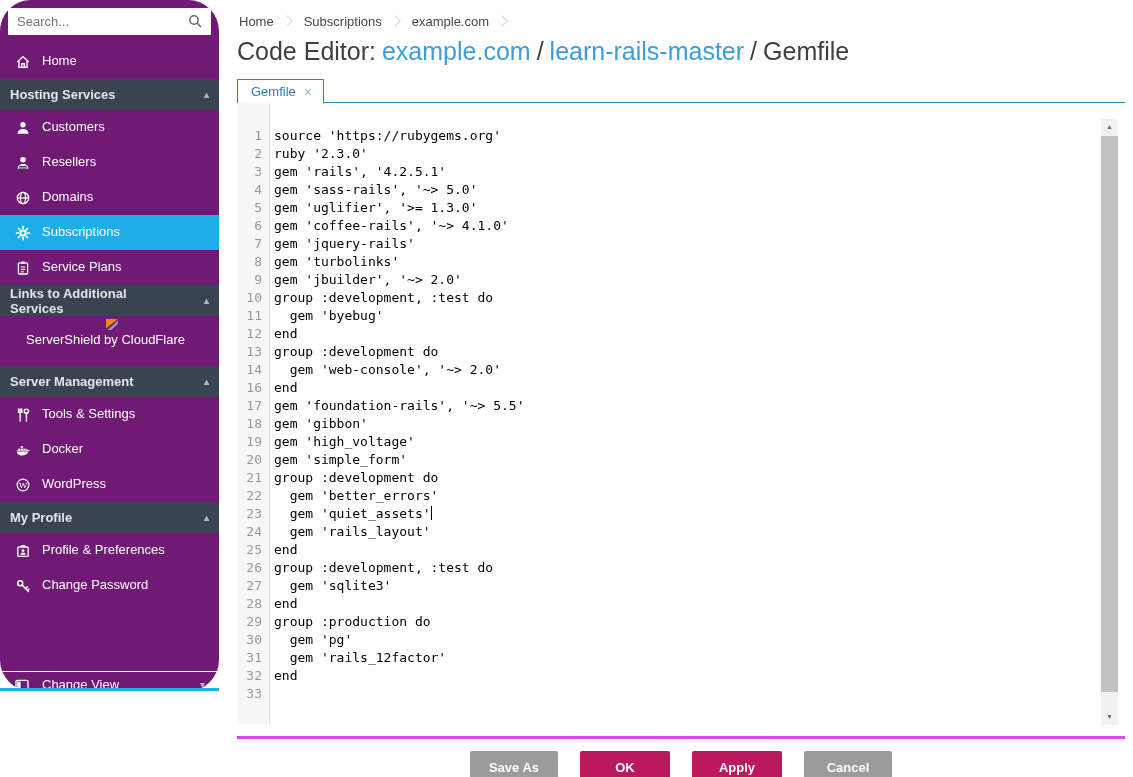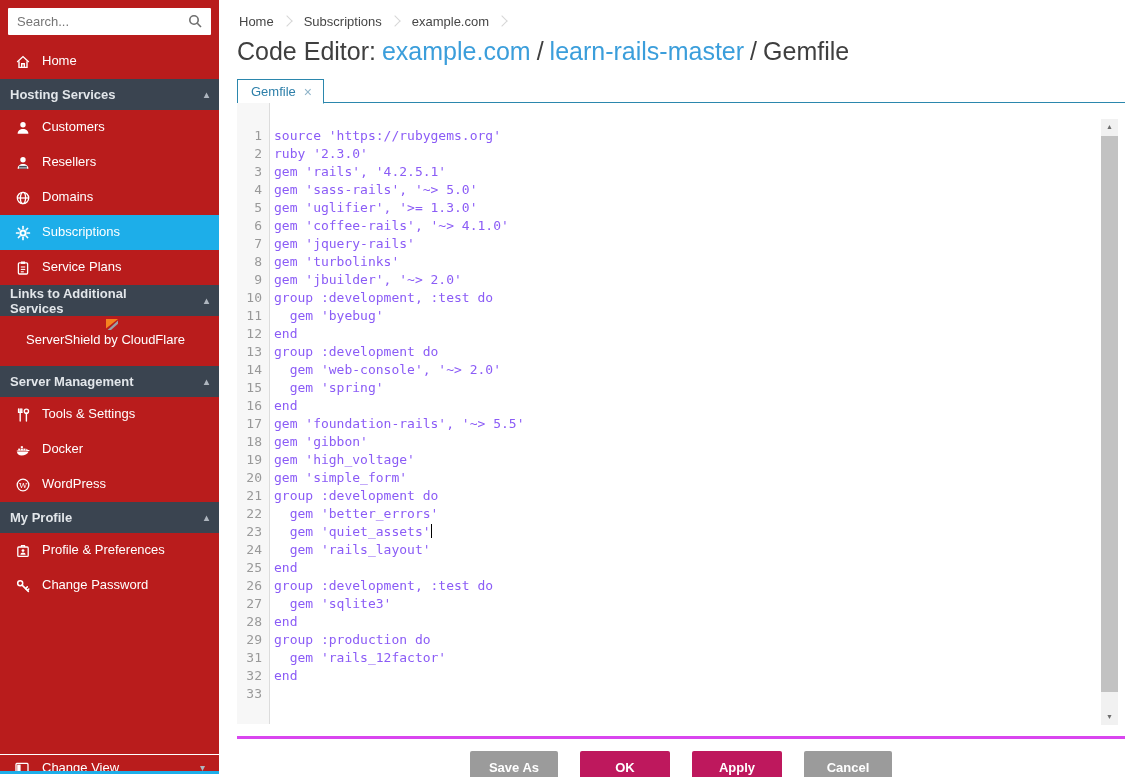--- a/index.html
+++ b/index.html
@@ -1,21 +1,21 @@
 <!DOCTYPE html>
 <html><head>
 <meta charset="utf-8">
 <style>
   * { box-sizing: border-box; margin: 0; padding: 0; }
   html,body { width:1133px; height:777px; overflow:hidden; background:#fff;
     font-family:"Liberation Sans", sans-serif; }
   .app { display:flex; width:1133px; height:777px; }
 
   
-  .sidebar { position:relative; width:219px; height:774px; background:#b91c1c; flex:none; }
+  .sidebar { position:relative; width:219px; height:691px; background:#701a75; flex:none;border-radius:31px; }
   .search-wrap { position:relative; margin:8px; }
   .search { width:100%; height:27px; border:0; background:#fff; padding:0 30px 0 9px;
     font:13px "Liberation Sans", sans-serif; color:#444; border-radius:1px; outline:none; }
   .search-ico { position:absolute; right:7px; top:5px; width:17px; height:17px; }
   .side-item { display:flex; align-items:center; height:35px; color:#fff; font-size:13px; cursor:pointer; }
   .side-item.two-line { height:50px;flex-direction:column; }
   .side-item .ico { width:18px; height:16px; margin:0 10px 0 14px; flex:none; display:flex; align-items:center; justify-content:center; }
   .side-item .lbl { line-height:1.25; padding-right:8px; }
   .side-item.selected { background:#1daee9; }
   .side-item:first-child { margin-top:9px; }
@@ -45,21 +45,21 @@
   .tab { display:inline-flex; align-items:center; height:25px; padding:0 11px 0 13px;
     background:#fff; border:1px solid #2b87ad; border-bottom:1px solid #fff;
     font-size:13px; color:#2d7fa9; position:relative; top:1px; cursor:pointer; }
   .tab-close { margin-left:8px; color:#8fb4c9; font-size:14px; cursor:pointer; }
 
   .editor { position:relative; height:621px; padding-top:24px; }
   .editor::before { content:""; position:absolute; left:0; top:0; bottom:0; width:32px;
     background:#f7f7f7; border-right:1px solid #dcdcdc; }
   .code-row { display:flex; font:13px/18px "DejaVu Sans Mono", monospace; position:relative; }
   .ln { width:32px; padding-right:7px; text-align:right; color:#999; flex:none; position:relative; }
-  .code-text { padding-left:5px; white-space:pre; color:#8b5cf6; }
+  .code-text { padding-left:5px; white-space:pre; color:#000000; }
   .cursor { display:inline-block; width:1px; height:14px; background:#000; vertical-align:-2px; }
 
   .scrollbar { position:absolute; right:7px; top:16px; width:17px; height:606px; background:#f1f1f1; }
   .sb-btn { position:absolute; left:0; right:0; height:16px; font-size:7px; color:#6e6e6e;
     text-align:center; line-height:16px; cursor:pointer; }
   .sb-btn.up { top:0; }
   .sb-btn.down { bottom:0; }
   .sb-thumb { position:absolute; left:0; right:0; top:17px; height:556px; background:#c2c2c2; cursor:grab; }
 
   .footer { margin-top:12px; border-top:3px solid #d946ef; padding-top:12px;
@@ -355,24 +355,20 @@
           </div>
           <div class="code-row">
             <span class="ln">13</span>
             <span class="code-text">group :development do</span>
           </div>
           <div class="code-row">
             <span class="ln">14</span>
             <span class="code-text">  gem 'web-console', '~&gt; 2.0'</span>
           </div>
           <div class="code-row">
-            <span class="ln">15</span>
-            <span class="code-text">  gem 'spring'</span>
-          </div>
-          <div class="code-row">
             <span class="ln">16</span>
             <span class="code-text">end</span>
           </div>
           <div class="code-row">
             <span class="ln">17</span>
             <span class="code-text">gem 'foundation-rails', '~&gt; 5.5'</span>
           </div>
           <div class="code-row">
             <span class="ln">18</span>
             <span class="code-text">gem 'gibbon'</span>
@@ -413,20 +409,24 @@
             <span class="ln">27</span>
             <span class="code-text">  gem 'sqlite3'</span>
           </div>
           <div class="code-row">
             <span class="ln">28</span>
             <span class="code-text">end</span>
           </div>
           <div class="code-row">
             <span class="ln">29</span>
             <span class="code-text">group :production do</span>
+          </div>
+          <div class="code-row">
+            <span class="ln">30</span>
+            <span class="code-text">  gem 'pg'</span>
           </div>
           <div class="code-row">
             <span class="ln">31</span>
             <span class="code-text">  gem 'rails_12factor'</span>
           </div>
           <div class="code-row">
             <span class="ln">32</span>
             <span class="code-text">end</span>
           </div>
           <div class="code-row">

